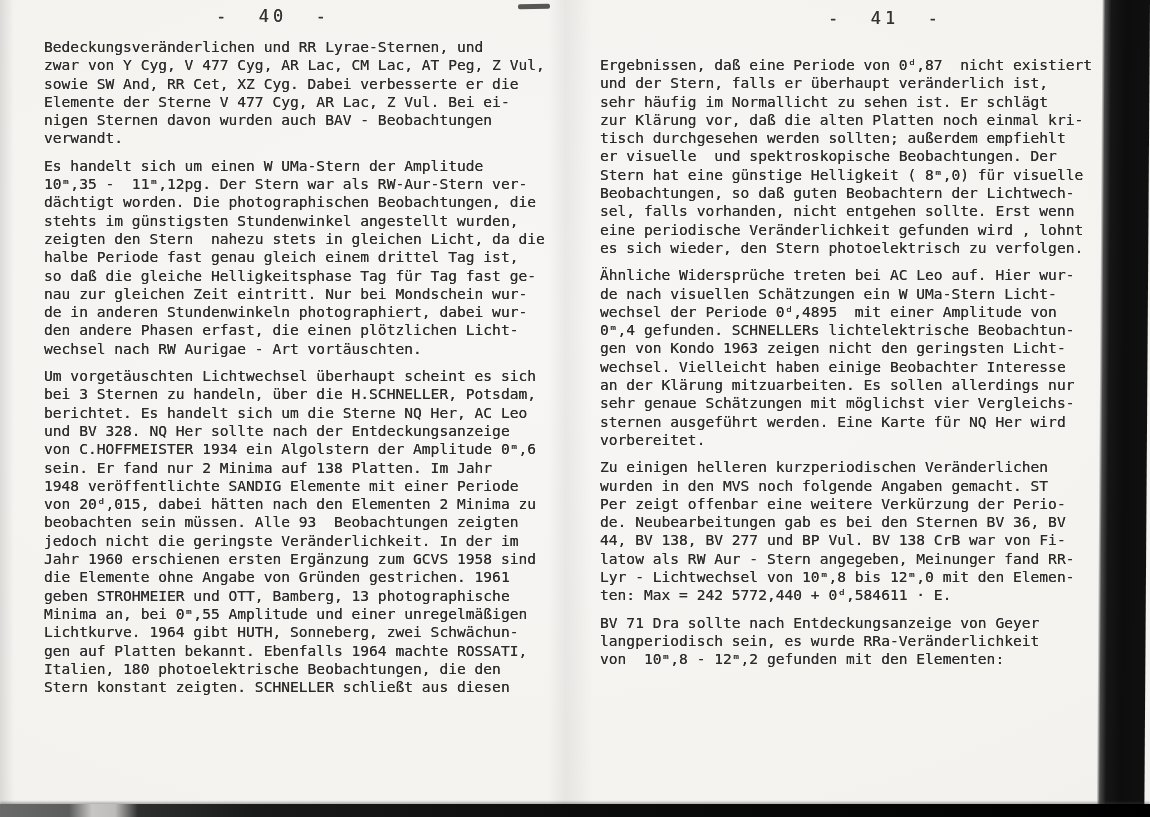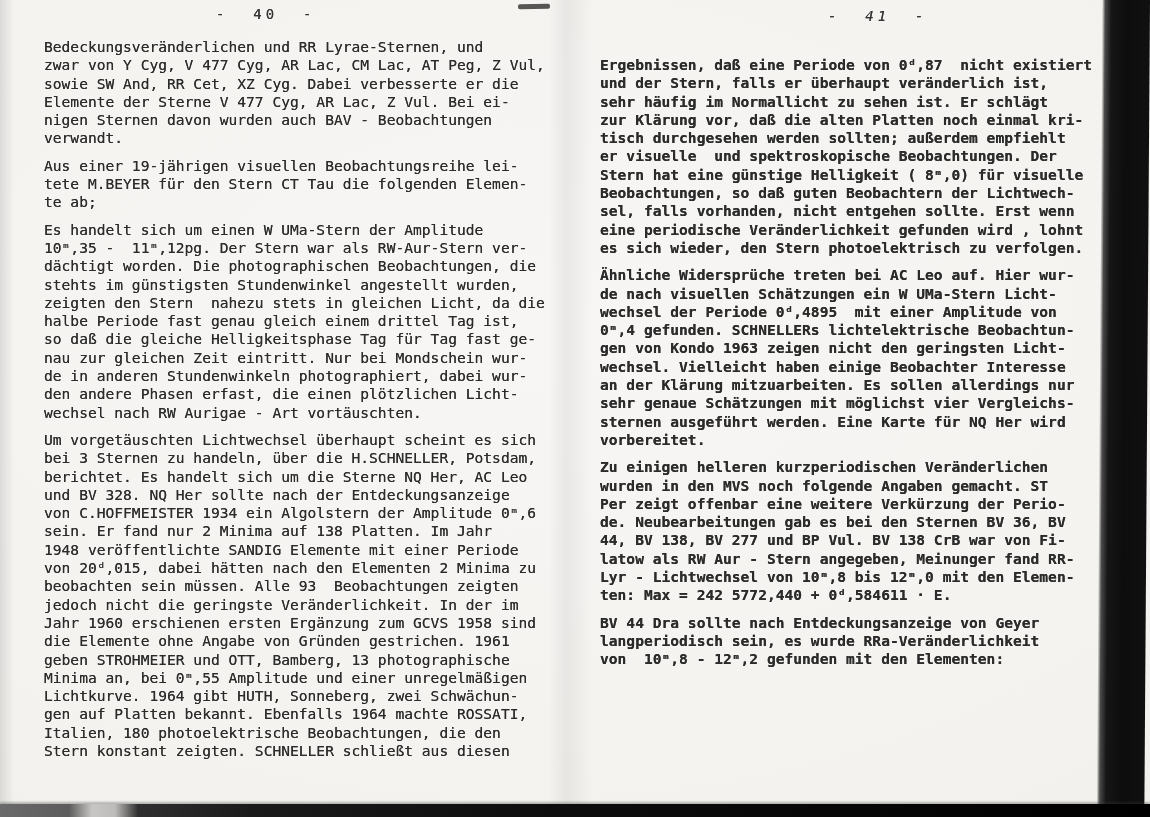--- a/index.html
+++ b/index.html
@@ -12,34 +12,34 @@
     width: 1150px;
     height: 817px;
     overflow: hidden;
     background:
       radial-gradient(ellipse 140% 120% at 45% 40%, #f7f6f4 0%, #f3f2ef 55%, #e9e7e3 100%);
     font-family: "DejaVu Sans Mono", "Liberation Mono", "DejaVu Sans", monospace;
     color: #2b2b2b;
   }
   .page-number {
     position: absolute;
-    font-size: 14px;
+    font-size: 17px;
     letter-spacing: 4px;
     color: #333;
     text-shadow: 0 0 0.6px rgba(30,30,30,0.75);
     white-space: pre;
   }
   .page-number-left  { left: 216px; top: 6px; }
-  .page-number-right { left: 828px; top: 8px; font-style: italic; }
+  .page-number-right { left: 828px; top: 8px; }
   .column {
     position: absolute;
     width: 522px;
   }
   .column-left  { left: 44px;  top: 38px; }
-  .column-right { left: 600px; top: 56px; font-weight: bold; }
+  .column-right { left: 600px; top: 56px; }
   .para {
     margin: 0 0 9px 0;
     font-size: 14.6px;
     line-height: 18.3px;
     white-space: pre-wrap;
     text-shadow: 0 0 0.6px rgba(35,35,35,0.8);
   }
   .formula {
     margin-bottom: 12px;
   }
@@ -96,23 +96,20 @@
 
   <div class="page-number page-number-right">-  41  -</div>
 
   <div class="column column-left">
     <p class="para">Bedeckungsveränderlichen und RR Lyrae-Sternen, und
 zwar von Y Cyg, V 477 Cyg, AR Lac, CM Lac, AT Peg, Z Vul,
 sowie SW And, RR Cet, XZ Cyg. Dabei verbesserte er die
 Elemente der Sterne V 477 Cyg, AR Lac, Z Vul. Bei ei-
 nigen Sternen davon wurden auch BAV - Beobachtungen
 verwandt.</p>
-    <p class="para">Aus einer 19-jährigen visuellen Beobachtungsreihe lei-
-tete M.BEYER für den Stern CT Tau die folgenden Elemen-
-te ab;</p>
     <p class="para">Es handelt sich um einen W UMa-Stern der Amplitude
 10ᵐ,35 -  11ᵐ,12pg. Der Stern war als RW-Aur-Stern ver-
 dächtigt worden. Die photographischen Beobachtungen, die
 stehts im günstigsten Stundenwinkel angestellt wurden,
 zeigten den Stern  nahezu stets in gleichen Licht, da die
 halbe Periode fast genau gleich einem drittel Tag ist,
 so daß die gleiche Helligkeitsphase Tag für Tag fast ge-
 nau zur gleichen Zeit eintritt. Nur bei Mondschein wur-
 de in anderen Stundenwinkeln photographiert, dabei wur-
 den andere Phasen erfast, die einen plötzlichen Licht-
@@ -160,21 +157,21 @@
 sternen ausgeführt werden. Eine Karte für NQ Her wird
 vorbereitet.</p>
     <p class="para">Zu einigen helleren kurzperiodischen Veränderlichen
 wurden in den MVS noch folgende Angaben gemacht. ST
 Per zeigt offenbar eine weitere Verkürzung der Perio-
 de. Neubearbeitungen gab es bei den Sternen BV 36, BV
 44, BV 138, BV 277 und BP Vul. BV 138 CrB war von Fi-
 latow als RW Aur - Stern angegeben, Meinunger fand RR-
 Lyr - Lichtwechsel von 10ᵐ,8 bis 12ᵐ,0 mit den Elemen-
 ten: Max = 242 5772,440 + 0ᵈ,584611 · E.</p>
-    <p class="para">BV 44 Dra sollte nach Entdeckungsanzeige von Geyer
+    <p class="para">BV 71 Dra sollte nach Entdeckungsanzeige von Geyer
 langperiodisch sein, es wurde RRa-Veränderlichkeit
 von  10ᵐ,8 - 12ᵐ,2 gefunden mit den Elementen:</p>
   </div>
 
   <div class="gutter-shadow"></div>
   <div class="left-edge-shadow"></div>
   <div class="top-edge-mark"></div>
   <div class="right-edge-band"></div>
   <div class="bottom-edge-band"></div>
 

